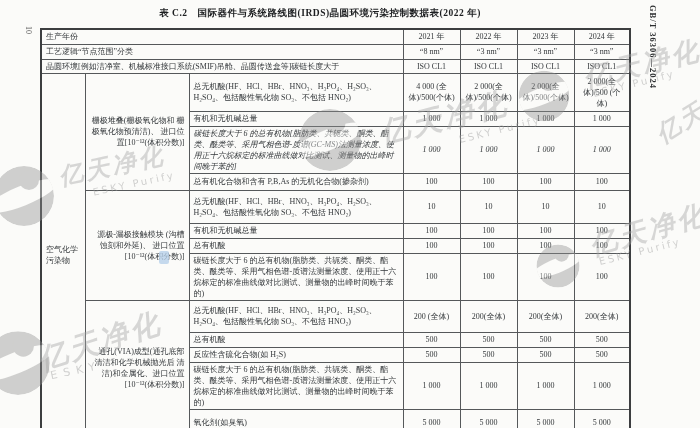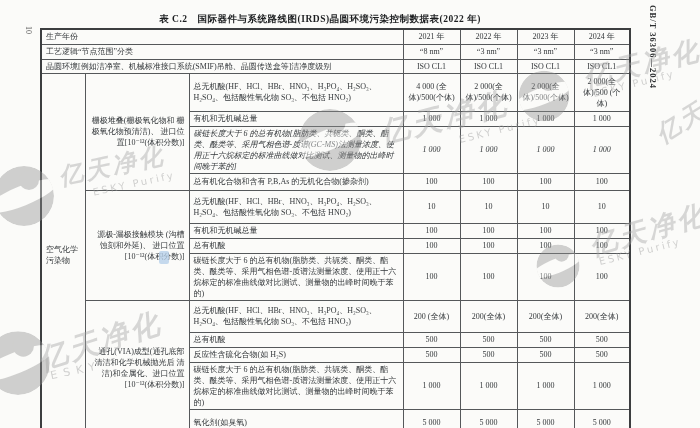--- a/index.html
+++ b/index.html
@@ -3,21 +3,21 @@
 <meta charset="utf-8">
 <style>
   html,body{margin:0;padding:0;}
   body{
     width:700px;height:428px;position:relative;overflow:hidden;
     background:#fbfbf9;
     font-family:"Liberation Serif","DejaVu Serif",serif;
     color:#34383b;
   }
   .page-title{
-    position:absolute;left:30px;top:13px;width:580px;
+    position:absolute;left:30px;top:7px;width:580px;
     text-align:center;font-weight:bold;font-size:9.5px;color:#1c1e20;
     letter-spacing:0.5px;white-space:nowrap;
   }
   .page-num{
     position:absolute;left:24px;top:26px;
     writing-mode:vertical-rl;font-size:8px;color:#5a5a5a;
   }
   .std-num{
     position:absolute;left:648px;top:5px;
     writing-mode:vertical-rl;text-orientation:mixed;
@@ -80,21 +80,21 @@
         <td class="val">2024 年</td>
       </tr>
       <tr style="height: 15px;">
         <td class="hlabel" colspan="3">工艺逻辑“节点范围”分类</td>
         <td class="val">“8 nm”</td>
         <td class="val">“3 nm”</td>
         <td class="val">“3 nm”</td>
         <td class="val">“3 nm”</td>
       </tr>
       <tr style="height: 14px;">
-        <td class="hlabel" colspan="3">晶圆环境[例如洁净室、机械标准接口系统(SMIF)吊舱、晶圆传送盒等]洁净度级别</td>
+        <td class="hlabel" colspan="3">晶圆环境[例如洁净室、机械标准接口系统(SMIF)吊舱、晶圆传送盒等]碳链长度大于</td>
         <td class="val">ISO CL1</td>
         <td class="val">ISO CL1</td>
         <td class="val">ISO CL1</td>
         <td class="val">ISO CL1</td>
       </tr>
       <tr style="height: 38px;">
         <td class="cat" rowspan="13">空气化学 污染物</td>
         <td class="grp" rowspan="4">栅极堆叠(栅极氧化物和 栅极氧化物预清洁)、 进口位置[10⁻¹²(体积分数)]</td>
         <td class="param">总无机酸(HF、HCl、HBr、HNO₃、H₃PO₄、H₂SO₃、H₂SO₄、包括酸性氧化物 SO₃、不包括 HNO₂)</td>
         <td class="val">4 000 (全体)/500(个体)</td>

